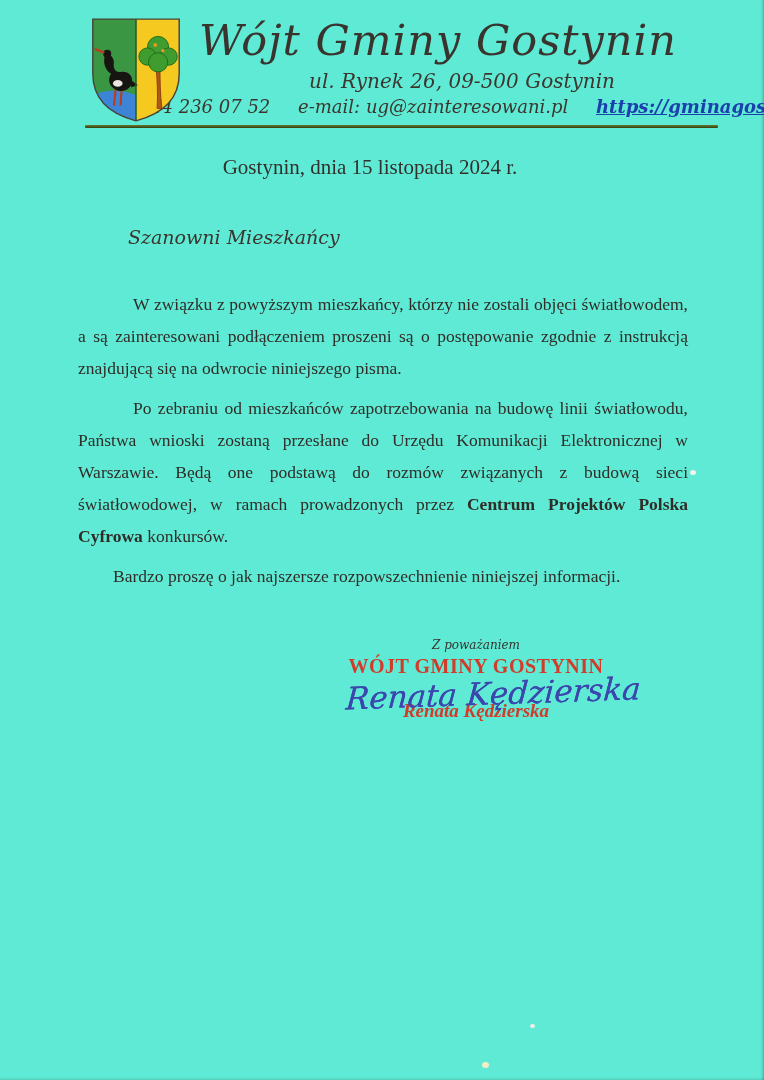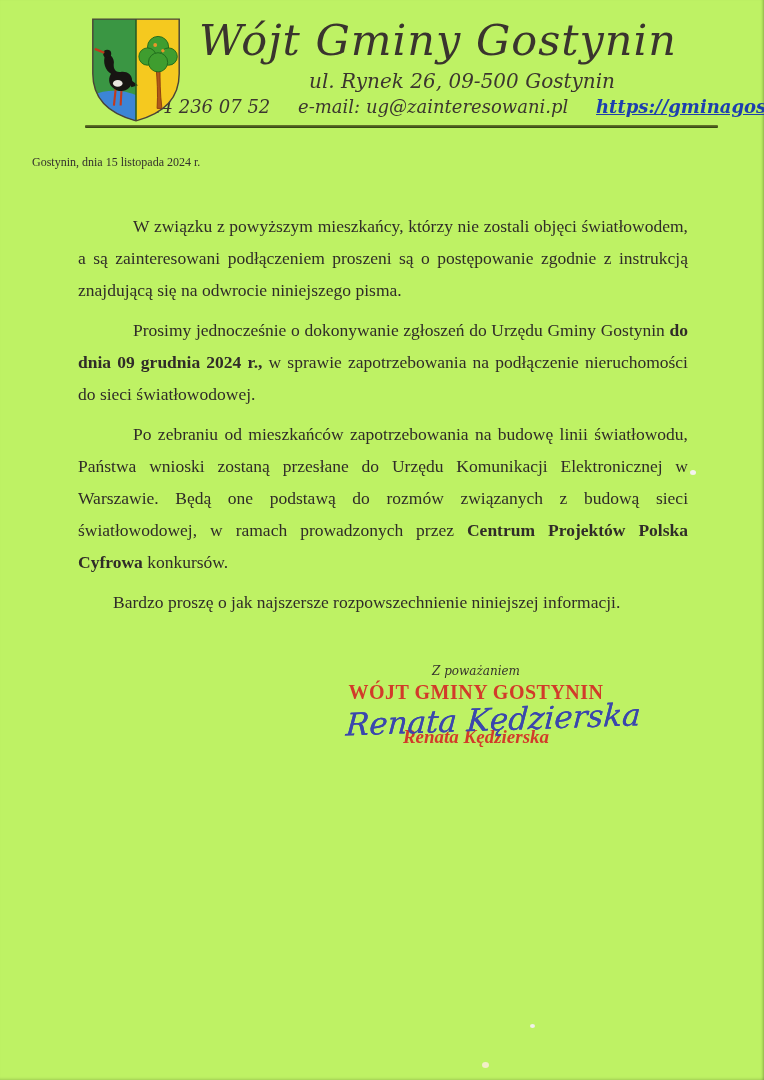--- a/index.html
+++ b/index.html
@@ -1,20 +1,20 @@
 <!DOCTYPE html>
 <html><head>
 <meta charset="utf-8">
 <style>
   html,body { margin:0; padding:0; background:#e8e8e8; }
   .page {
     position:relative;
     width:764px; height:1080px;
     margin:0 auto;
-    background:#bef264;
+    background:#5eead4;
     font-family:"Liberation Serif", serif;
     color:#2e2a26;
     overflow:hidden;
     box-shadow: inset -3px 0 3px -2px rgba(0,0,0,.28), inset 0 -3px 3px -2px rgba(0,0,0,.15);
   }
 
   
   .letterhead { position:relative; padding-top:14px; }
   .crest { position:absolute; left:88px; top:16px; width:96px; height:108px; }
   .head-text { margin-left:160px; width:556px; text-align:center; }
@@ -34,21 +34,21 @@
   }
   .contact .sep { display:inline-block; width:22px; }
   .website { color:#1d3fae; text-decoration:underline; font-weight:bold; cursor:pointer; }
   .rule {
     margin:7px 0 0 85px; width:633px; height:3px;
     background:linear-gradient(#6b7b2c, #2f3f10);
     border-radius:1px;
   }
 
   
-  .date-line { margin-top:27px; padding-right:56px; text-align:left; font-size:12px; color:#33302c;margin-left:32px; }
+  .date-line { margin-top:27px; padding-right:56px; text-align:center; font-size:21px; color:#33302c;margin-left:32px; }
   .salutation {
     margin:46px 0 0 128px; font-style:italic;
     font-family:"DejaVu Serif", serif; font-size:19px; color:#3a352f;
   }
   .body-block { margin:40px 76px 0 78px; }
   .para {
     margin:0 0 8px 0; font-size:17.5px; line-height:32px;
     text-align:justify; text-indent:55px; color:#302c28;
   }
   .closing { text-indent:35px; text-align:left; }
@@ -123,24 +123,24 @@
         <span>tel. 24 236 07 52</span><span class="sep"></span>
         <span>e-mail: ug@zainteresowani.pl</span><span class="sep"></span>
         <a class="website">https://gminagostynin.eu</a>
       </div>
     </div>
     <div class="rule"></div>
   </div>
 
   <div class="date-line">Gostynin, dnia 15 listopada 2024 r.</div>
 
+  <div class="salutation">Szanowni Mieszkańcy</div>
 
   <div class="body-block">
     <p class="para">W związku z powyższym mieszkańcy, którzy nie zostali objęci światłowodem, a są zainteresowani podłączeniem proszeni są o postępowanie zgodnie z instrukcją znajdującą się na odwrocie niniejszego pisma.</p>
-    <p class="para"><span>Prosimy jednocześnie o dokonywanie zgłoszeń do Urzędu Gminy Gostynin </span><b>do dnia 09 grudnia 2024 r.,</b><span> w sprawie zapotrzebowania na podłączenie nieruchomości do sieci światłowodowej.</span></p>
     <p class="para"><span>Po zebraniu od mieszkańców zapotrzebowania na budowę linii światłowodu, Państwa wnioski zostaną przesłane do Urzędu Komunikacji Elektronicznej w Warszawie. Będą one podstawą do rozmów związanych z budową sieci światłowodowej, w ramach prowadzonych przez </span><b>Centrum Projektów Polska Cyfrowa</b><span> konkursów.</span></p>
     <p class="para closing">Bardzo proszę o jak najszersze rozpowszechnienie niniejszej informacji.</p>
   </div>
 
   <div class="signature">
     <div class="valediction">Z poważaniem</div>
     <div class="stamp-title">WÓJT GMINY GOSTYNIN</div>
     <div class="handwritten">Renata Kędzierska</div>
     <div class="stamp-name">Renata Kędzierska</div>
   </div>

